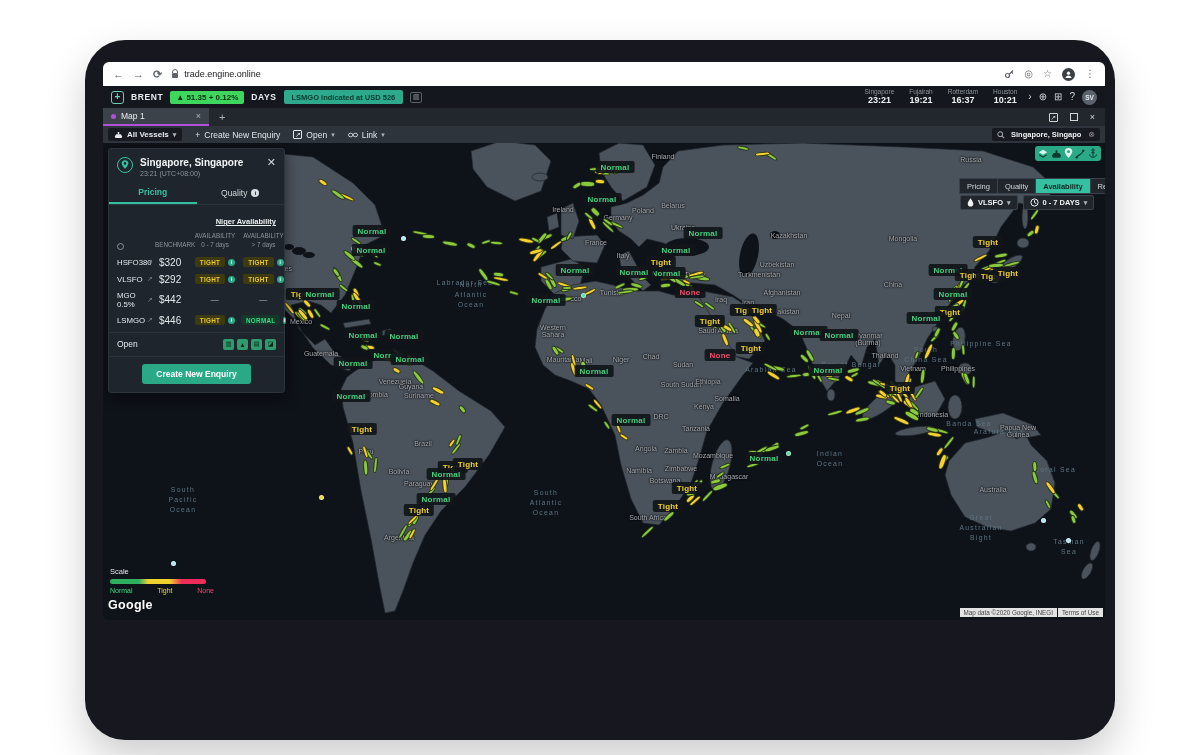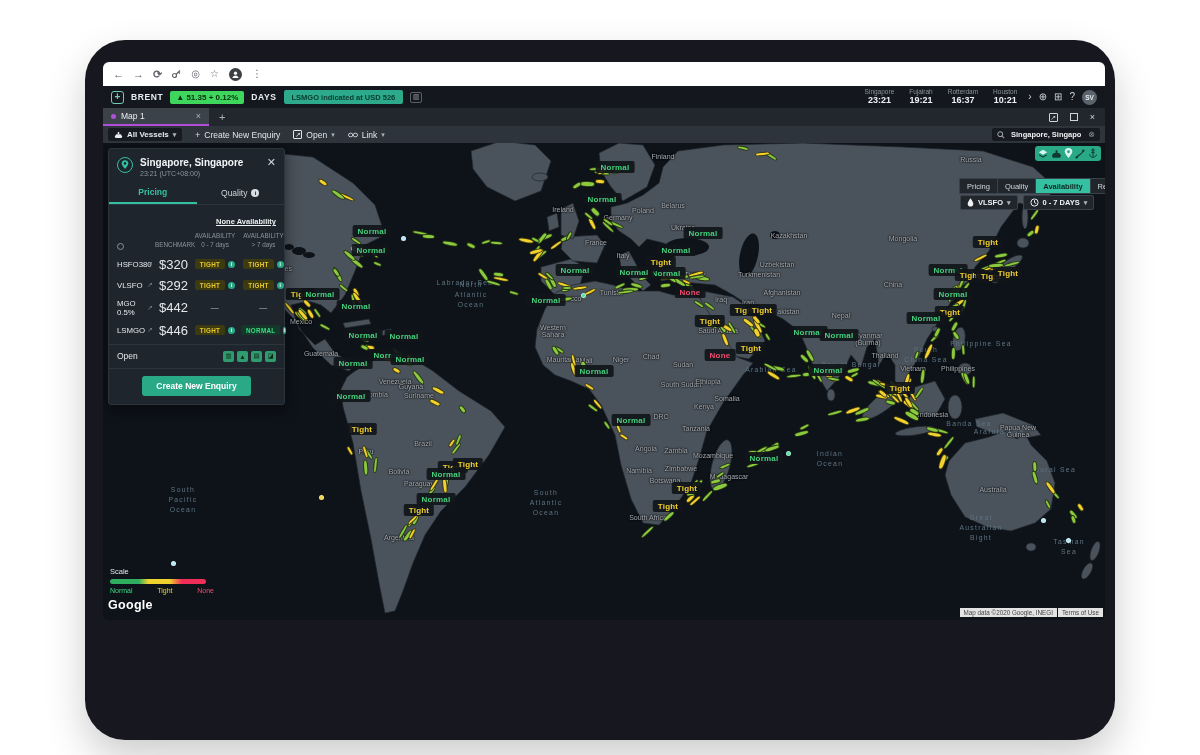--- a/index.html
+++ b/index.html
@@ -91,21 +91,21 @@
   .ptab{flex:1;text-align:center;font-size:8.5px;padding:4px 0 5px;color:#cfd6da;display:flex;align-items:center;justify-content:center;gap:4px;}
   .ptab.active{color:#35c0a2;font-weight:bold;border-bottom:2px solid #35c0a2;}
   .info-gray{width:8px;height:8px;border-radius:50%;background:#d8dde2;color:#20262c;font-size:6px;font-weight:bold;display:inline-flex;align-items:center;justify-content:center;}
   .editrow{text-align:right;padding:5px 8px 1px;}
   .editlink{color:#eef2f4;font-size:7.5px;font-weight:bold;text-decoration:underline;}
   .cols{display:grid;grid-template-columns:38px 34px 52px 45px;padding:3px 8px 4px;color:#8b949c;font-size:6.3px;text-align:center;line-height:1.4;align-items:end;}
   .grade-ic{width:7px;height:7px;border:1px solid #8b949c;border-radius:50%;justify-self:start;}
   .prow{display:grid;grid-template-columns:30px 12px 30px 52px 45px;align-items:center;padding:3px 8px;}
   .fuel{color:#e3e8ec;font-size:7.8px;}
   .extic{color:#7a838c;font-size:7px;}
-  .price{color:#e3e8ec;font-size:13px;}
+  .price{color:#e3e8ec;font-size:10px;}
   .availcell{display:flex;align-items:center;justify-content:center;gap:3px;}
   .avail{font-size:6.3px;font-weight:bold;border-radius:2px;padding:1.5px 5px;letter-spacing:.3px;}
   .b-tight{background:#3e3a10;color:#e8c830;}
   .b-normal{background:#14382a;color:#3ddc84;}
   .b-dash{background:transparent;color:#8b949c;font-size:8px;padding:0;}
   .infodot{width:7px;height:7px;border-radius:50%;background:#2aa987;color:#fff;font-size:5px;font-weight:bold;display:inline-flex;align-items:center;justify-content:center;}
   .openrow{border-top:1px solid #2c343c;display:flex;align-items:center;padding:6px 8px;margin-top:3px;}
   .openlabel{color:#e3e8ec;font-size:8.5px;}
   .openicons{margin-left:auto;display:flex;gap:3px;}
   .oicon{width:11px;height:11px;background:#2f9c6e;border-radius:2px;color:#0e2418;font-size:6.5px;display:flex;align-items:center;justify-content:center;}
@@ -128,20 +128,27 @@
 <body>
 
 <div class="stage">
  <div class="frame">
   <div class="window">
 
     <div class="chrome">
       <span class="nav">←</span>
       <span class="nav">→</span>
       <span class="nav reload">⟳</span>
+      <span class="urlwrap">
+        <svg width="8" height="10" viewBox="0 0 8 10">
+              <path d="M1.5 4V3a2.5 2.5 0 0 1 5 0v1" fill="none" stroke="#5f6368" stroke-width="1"></path>
+              <rect x="1" y="4" width="6" height="5" rx="1" fill="#5f6368"></rect>
+            </svg>
+        <span class="url">trade.engine.online</span>
+      </span>
       <span class="chrome-right">
         <svg width="10" height="10" viewBox="0 0 10 10">
               <circle cx="3.5" cy="6.5" r="2" fill="none" stroke="#5f6368" stroke-width="1.2"></circle>
               <path d="M5 5.5 L9 1.5 M7.5 3 L9 4.5" stroke="#5f6368" stroke-width="1.2" fill="none"></path>
             </svg>
         <span class="cicon">◎</span>
         <span class="cicon">☆</span>
         <span class="avatar-chrome">
           <svg width="9" height="9" viewBox="0 0 10 10">
                 <circle cx="5" cy="3.5" r="1.8" fill="#fff"></circle>
@@ -780,21 +787,21 @@
         <div class="ptabs">
           <span class="ptab active">
                 <span>Pricing</span>
               </span>
           <span class="ptab">
                 <span>Quality</span>
                 <span class="info-gray">i</span>
               </span>
         </div>
         <div class="editrow">
-          <a class="editlink" href="#">None Availability</a>
+          <a class="editlink" href="#">Niger Availability</a>
         </div>
         <div class="cols">
           <span class="grade-ic"></span>
           <span>BENCHMARK</span>
           <span><span>AVAILABILITY</span><br><span>0 - 7 days</span></span>
           <span><span>AVAILABILITY</span><br><span>&gt; 7 days</span></span>
         </div>
         <div class="prow">
           <span class="fuel">HSFO380</span>
               <span class="extic">↗</span>

